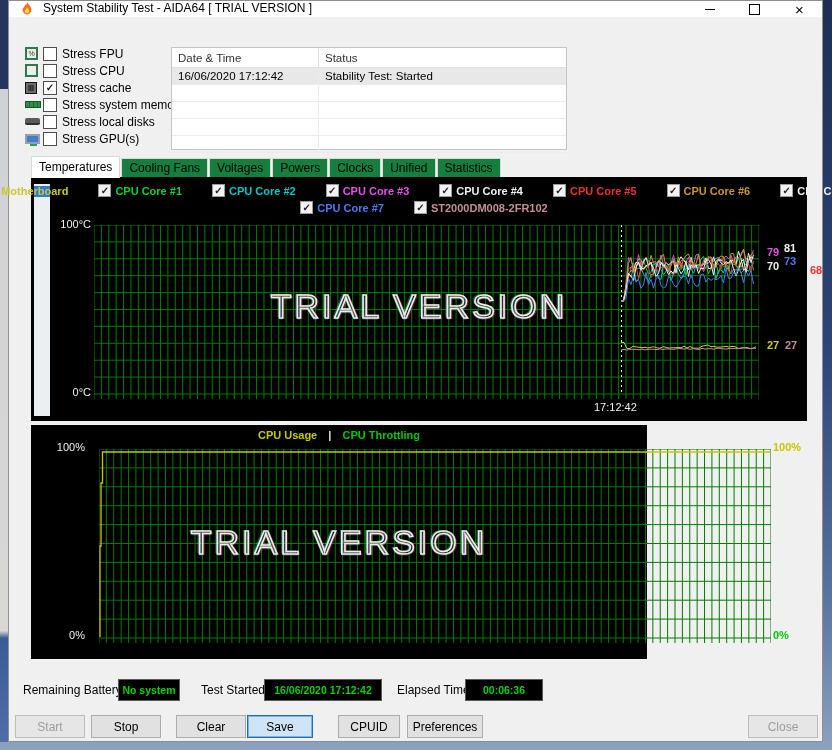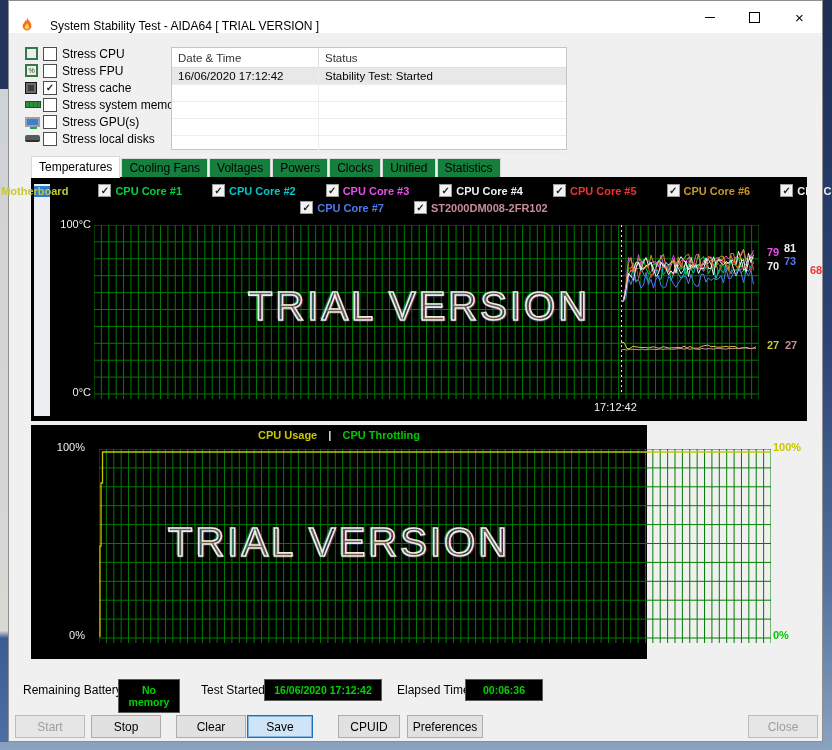--- a/index.html
+++ b/index.html
@@ -6,21 +6,21 @@
   body{
     width:832px;height:750px;overflow:hidden;position:relative;
     font-family:"Liberation Sans",sans-serif;font-size:12px;color:#000;
     background:linear-gradient(180deg,#1e2f55 0%,#2c4375 45%,#54719f 78%,#8ba3c0 100%);
   }
   .desktop-strip-left{position:absolute;left:0;top:0;width:8px;height:742px;
     background:linear-gradient(180deg,#24355e 0%,#24355e 12%,#cfd2d6 12%,#d8d8d4 85%,#3a5c94 86%,#4d6ea6 100%);}
   
   .win{position:absolute;left:8px;top:0;width:815px;height:742px;background:#f0f0f0;
     border:1px solid #8f8f8f;box-sizing:border-box;}
-  .titlebar{position:absolute;left:0;top:0;right:0;height:32px;background:#ffffff;display:flex;align-items:flex-end;gap:7px;}
+  .titlebar{position:absolute;left:0;top:0;right:0;height:16px;background:#ffffff;display:flex;align-items:flex-start;}
   .titlebar .app-icon{width:16px;height:16px;margin-left:10px;flex:0 0 auto;}
   .titlebar .title{margin-left:8px;font-size:12px;white-space:nowrap;}
   .caption-btns{margin-left:auto;display:flex;height:100%;}
   .cap-btn{width:45px;height:100%;display:flex;align-items:center;justify-content:center;cursor:default;}
   .glyph-min{width:10px;height:0;border-top:1px solid #000;display:block;}
   .glyph-max{width:9px;height:9px;border:1px solid #000;display:block;}
   .glyph-close{font-size:15px;line-height:1;}
   
   .stress-list{position:absolute;left:16px;top:44px;width:150px;}
   .stress-row{display:flex;align-items:center;height:17px;}
@@ -77,21 +77,21 @@
   .cur-vals span{position:absolute;font-size:11px;font-weight:bold;line-height:1;}
   .slot-1{left:0;top:70px;}  .slot-2{left:17px;top:66px;}
   .slot-3{left:0;top:84px;}  .slot-4{left:17px;top:79px;}
   .slot-5{left:17px;top:88px;} .slot-6{left:0;top:163px;}
   .slot-7{left:18px;top:163px;}
   .u-title{position:absolute;left:0;right:0;top:4px;text-align:center;font-size:11px;font-weight:bold;}
   .u-title span{margin:0 4px;}
   .watermark{position:absolute;left:0;right:0;top:0;bottom:0;display:flex;align-items:center;justify-content:center;
      pointer-events:none;}
   .watermark span{
-     font-size:40px;letter-spacing:3px;color:transparent;
+     font-size:34px;letter-spacing:3px;color:transparent;
      -webkit-text-stroke:1.6px #ededed;
      text-shadow:2px 1px 0 rgba(255,70,70,.38),-2px -1px 0 rgba(70,255,150,.34),0 2px 0 rgba(90,130,255,.30);
      white-space:nowrap;}
   .tpanel .watermark span{margin-top:14px;}
   
   .statusbar{position:absolute;left:0;top:676px;right:0;height:26px;}
   .statusbar .slab{position:absolute;top:6px;font-size:12px;}
   .sb-batt-l{left:14px;} .sb-start-l{left:192px;} .sb-elap-l{left:388px;}
   .sbox{position:absolute;top:2px;background:#000;color:#00d400;font-size:10.5px;font-weight:bold;
      text-align:center;padding:4px 2px;box-sizing:border-box;border:1px solid #5a5a5a;}
@@ -132,64 +132,64 @@
       <span class="cap-btn">
           <span class="glyph-close">×</span>
         </span>
     </div>
   </div>
 
   <div class="stress-list">
 
       <div class="stress-row">
         <span class="dev-icon">
+          <span class="icon-fpu"></span>
+        </span>
+        <span class="cb"></span>
+        <span class="lbl">Stress FPU</span>
+      </div>
+
+      <div class="stress-row">
+        <span class="dev-icon">
           <span class="icon-cpu"></span>
         </span>
         <span class="cb"></span>
         <span class="lbl">Stress CPU</span>
-      </div>
-
-      <div class="stress-row">
-        <span class="dev-icon">
-          <span class="icon-fpu"></span>
-        </span>
-        <span class="cb"></span>
-        <span class="lbl">Stress FPU</span>
       </div>
 
       <div class="stress-row">
         <span class="dev-icon">
           <span class="icon-cache"></span>
         </span>
         <span class="cb on"></span>
         <span class="lbl">Stress cache</span>
       </div>
 
       <div class="stress-row">
         <span class="dev-icon">
           <span class="icon-mem"></span>
         </span>
         <span class="cb"></span>
         <span class="lbl">Stress system memory</span>
       </div>
 
       <div class="stress-row">
         <span class="dev-icon">
+          <span class="icon-disk"></span>
+        </span>
+        <span class="cb"></span>
+        <span class="lbl">Stress local disks</span>
+      </div>
+
+      <div class="stress-row">
+        <span class="dev-icon">
           <span class="icon-gpu"></span>
         </span>
         <span class="cb"></span>
         <span class="lbl">Stress GPU(s)</span>
-      </div>
-
-      <div class="stress-row">
-        <span class="dev-icon">
-          <span class="icon-disk"></span>
-        </span>
-        <span class="cb"></span>
-        <span class="lbl">Stress local disks</span>
       </div>
     </div>
 
   <div class="log-table">
     <div class="log-head">
       <span class="log-col-dt">Date &amp; Time</span>
       <span class="log-col-st">Status</span>
     </div>
     <div id="log-body">
 
@@ -349,21 +349,21 @@
         <path d="M0,0V194M7.38,0V194M14.77,0V194M22.15,0V194M29.54,0V194M36.92,0V194M44.31,0V194M51.69,0V194M59.08,0V194M66.46,0V194M73.85,0V194M81.23,0V194M88.62,0V194M96,0V194M103.38,0V194M110.77,0V194M118.15,0V194M125.54,0V194M132.92,0V194M140.31,0V194M147.69,0V194M155.08,0V194M162.46,0V194M169.85,0V194M177.23,0V194M184.62,0V194M192,0V194M199.38,0V194M206.77,0V194M214.15,0V194M221.54,0V194M228.92,0V194M236.31,0V194M243.69,0V194M251.08,0V194M258.46,0V194M265.85,0V194M273.23,0V194M280.62,0V194M288,0V194M295.38,0V194M302.77,0V194M310.15,0V194M317.54,0V194M324.92,0V194M332.31,0V194M339.69,0V194M347.08,0V194M354.46,0V194M361.85,0V194M369.23,0V194M376.62,0V194M384,0V194M391.38,0V194M398.77,0V194M406.15,0V194M413.54,0V194M420.92,0V194M428.31,0V194M435.69,0V194M443.08,0V194M450.46,0V194M457.85,0V194M465.23,0V194M472.62,0V194M480,0V194M487.38,0V194M494.77,0V194M502.15,0V194M509.54,0V194M516.92,0V194M524.31,0V194M531.69,0V194M539.08,0V194M546.46,0V194M553.85,0V194M561.23,0V194M568.62,0V194M576,0V194M583.38,0V194M590.77,0V194M598.15,0V194M605.54,0V194M612.92,0V194M620.31,0V194M627.69,0V194M635.08,0V194M642.46,0V194M649.85,0V194M657.23,0V194M664.62,0V194M672,0V194M0,0H672M0,18.9H672M0,37.8H672M0,56.7H672M0,75.6H672M0,94.5H672M0,113.4H672M0,132.3H672M0,151.2H672M0,170.1H672M0,189H672" stroke="#007c00" stroke-width="1" fill="none"></path>
         <polyline points="1,188 1,97 2,97 2,34 3.5,34 3.5,3 671,3" stroke="#c8c800" stroke-width="1.3" fill="none"></polyline>
       </svg>
     <div class="watermark">
       <span>TRIAL VERSION</span>
     </div>
   </div>
 
   <div class="statusbar">
     <span class="slab sb-batt-l">Remaining Battery:</span>
-    <span class="sbox sb-batt-v">No memory</span>
+    <span class="sbox sb-batt-v">No system</span>
     <span class="slab sb-start-l">Test Started:</span>
     <span class="sbox sb-start-v">16/06/2020 17:12:42</span>
     <span class="slab sb-elap-l">Elapsed Time:</span>
     <span class="sbox sb-elap-v">00:06:36</span>
   </div>
 
   <div class="btnrow">
 
       <span class="btn b-start disabled">Start</span>
 

